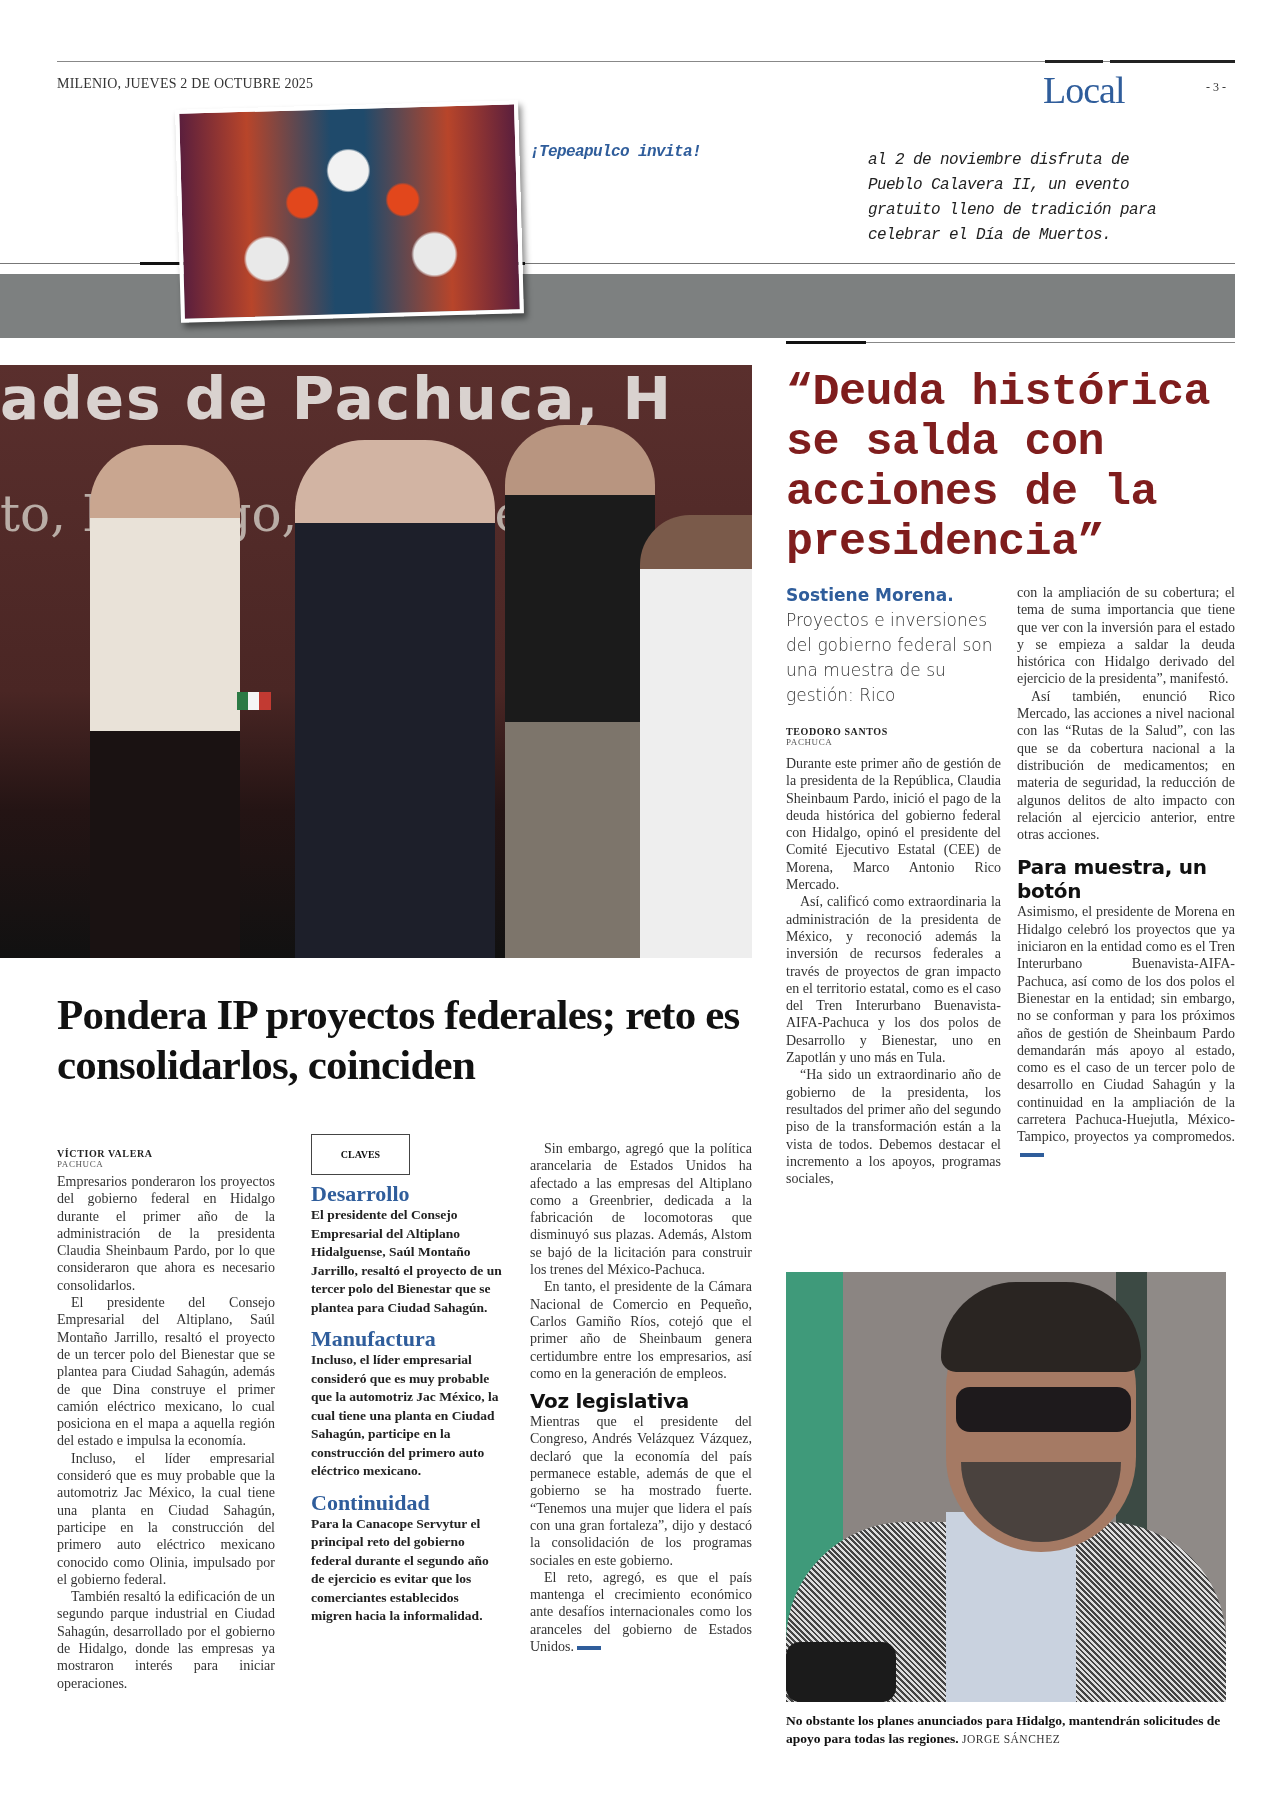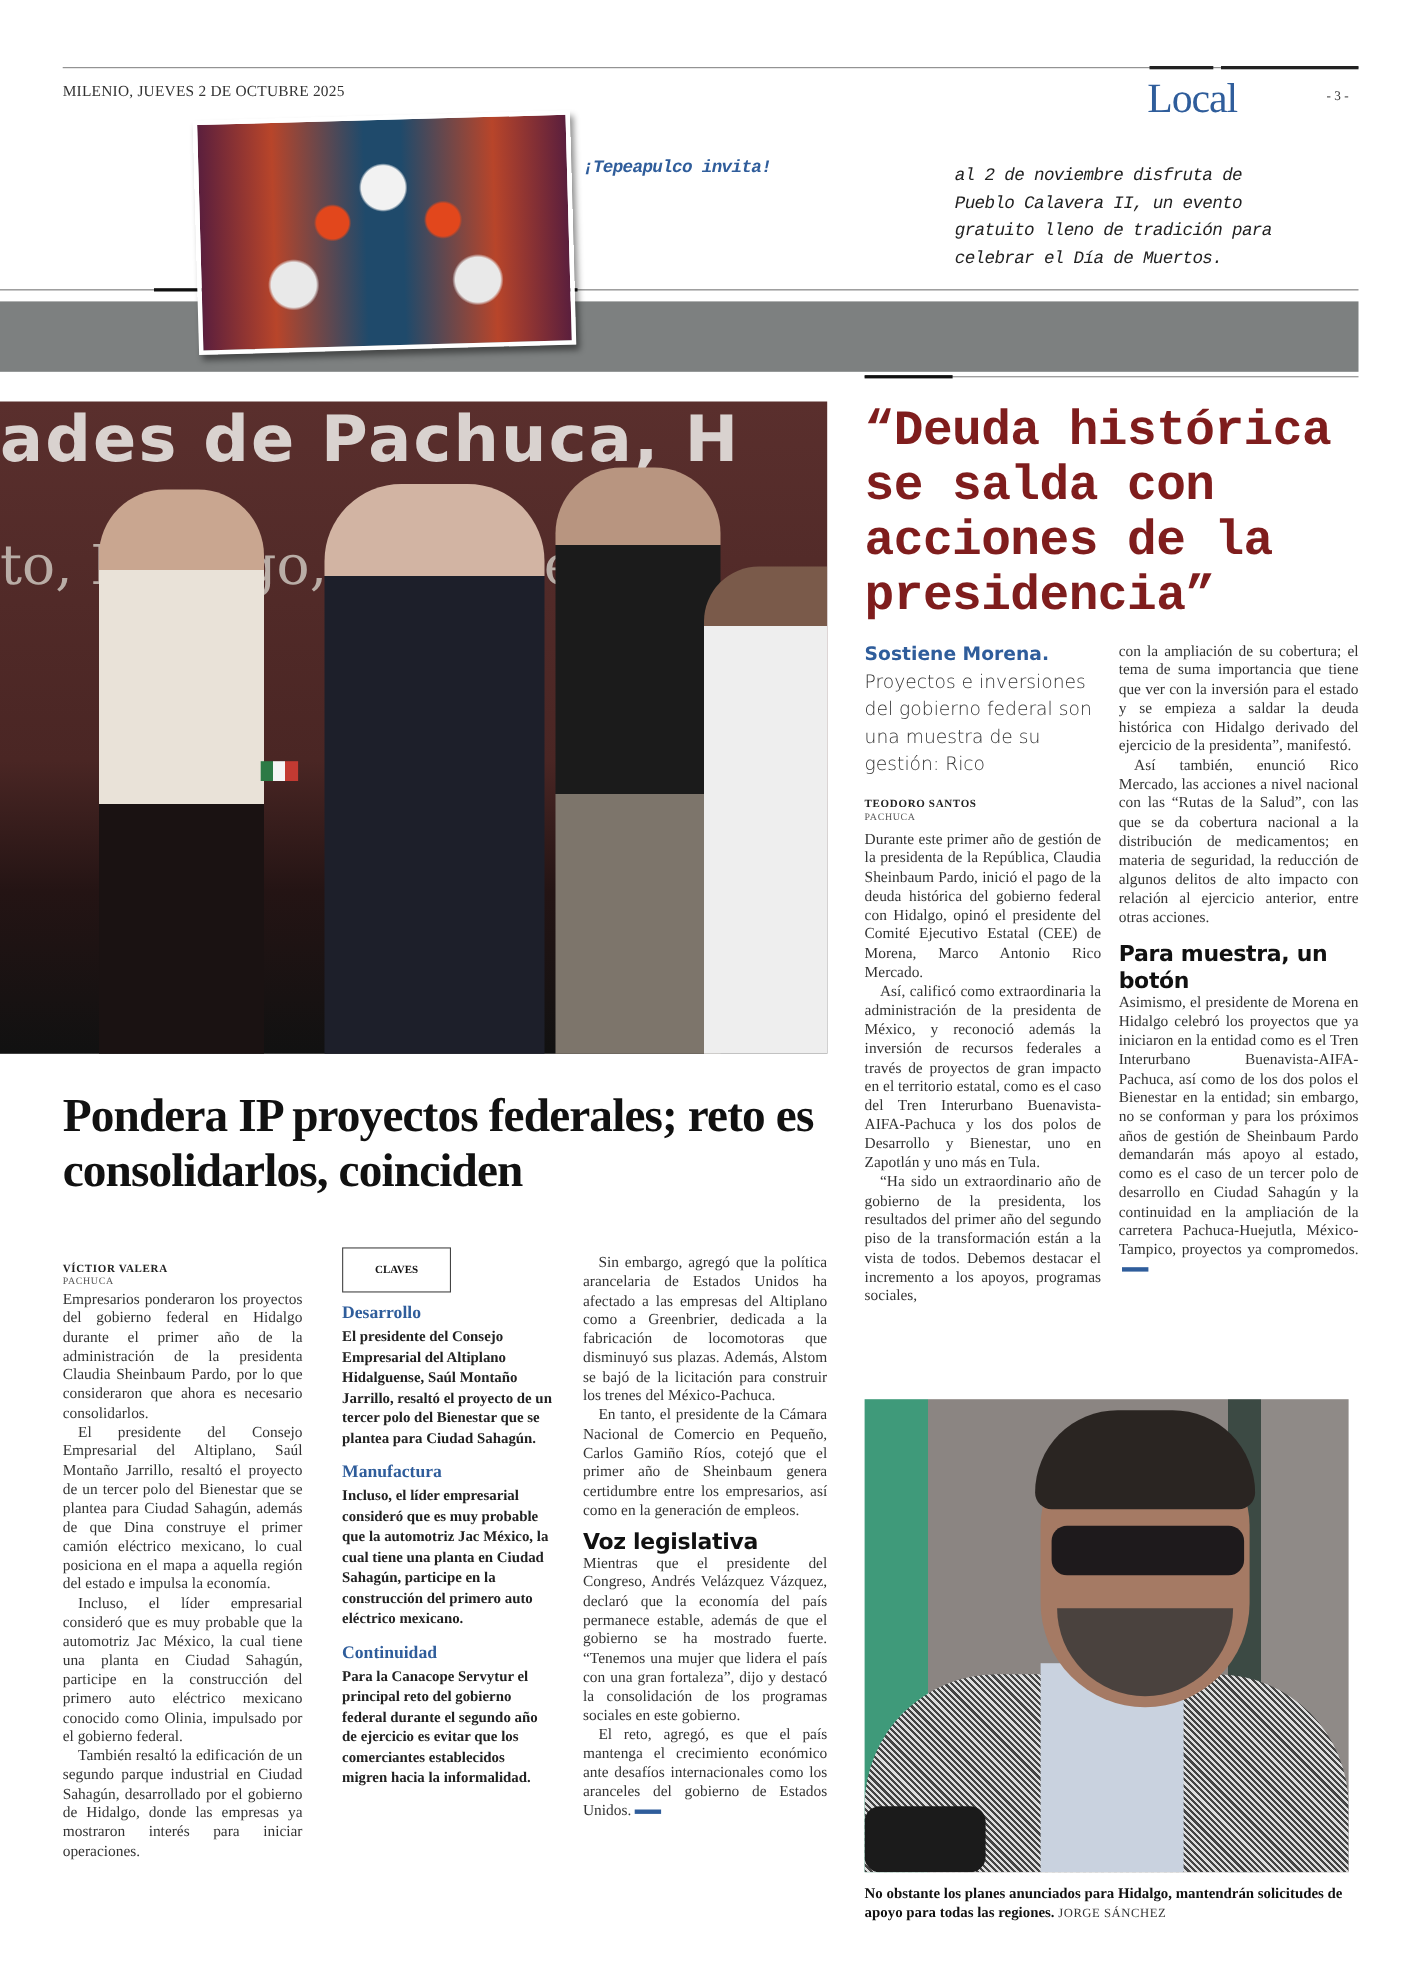--- a/index.html
+++ b/index.html
@@ -55,21 +55,21 @@
   .body-text p { margin:0; text-indent:14px; }
   .body-text p.first { text-indent:0; }
   .subhead { font-family:"DejaVu Sans", sans-serif; font-weight:bold; font-size:20px; color:#111; margin-top:7px; letter-spacing:-0.3px; }
   .endmark { display:inline-block; width:24px; height:4px; background:#2f5d9b; vertical-align:middle; margin-left:3px; }
 
   
   .main-headline { left:57px; top:990px; width:700px; font-family:"Liberation Serif", serif; font-weight:bold; font-size:43px; line-height:50px; color:#111; letter-spacing:-0.8px; }
 
   
   .claves-box { left:311px; top:1134px; width:97px; height:39px; border:1px solid #444; font-family:Liberation Serif, serif; font-weight:bold; font-size:10px; text-align:center; line-height:39px; color:#111; }
-  .claves-title { font-family:"Liberation Serif", serif; font-weight:bold; font-size:16px; color:#2f5d9b; line-height:24px; margin-top:10px; }
+  .claves-title { font-family:"Liberation Serif", serif; font-weight:bold; font-size:22px; color:#2f5d9b; line-height:24px; margin-top:10px; }
   .claves-text { font-family:"Liberation Serif", serif; font-weight:bold; font-size:13.5px; line-height:18.5px; color:#222; }
 
   .portrait { left:786px; top:1272px; width:440px; height:430px; overflow:hidden;
      background: linear-gradient(90deg,#3f9a7a 0 13%, #8b8582 13% 75%, #3c4a44 75% 82%, #8f8a87 82%); }
   .portrait .head { position:absolute; left:85px; top:30px; width:190px; height:250px; border-radius:90px 90px 100px 100px; background:#a57a64; }
   .portrait .hair { position:absolute; left:80px; top:10px; width:200px; height:90px; border-radius:100px 100px 20px 20px; background:#2a2522; }
   .portrait .glasses { position:absolute; left:95px; top:115px; width:175px; height:45px; border-radius:14px; background:#1e1a1c; }
   .portrait .beard { position:absolute; left:100px; top:190px; width:160px; height:80px; border-radius:0 0 80px 80px; background:#4a423e; }
   .portrait .jacket { position:absolute; left:0; top:250px; width:440px; height:180px; border-radius:120px 120px 0 0; background: repeating-linear-gradient(45deg,#444 0 2px,#ddd 2px 4px); }
   .portrait .shirt { position:absolute; left:95px; top:240px; width:130px; height:190px; background:#c9d2df; }

